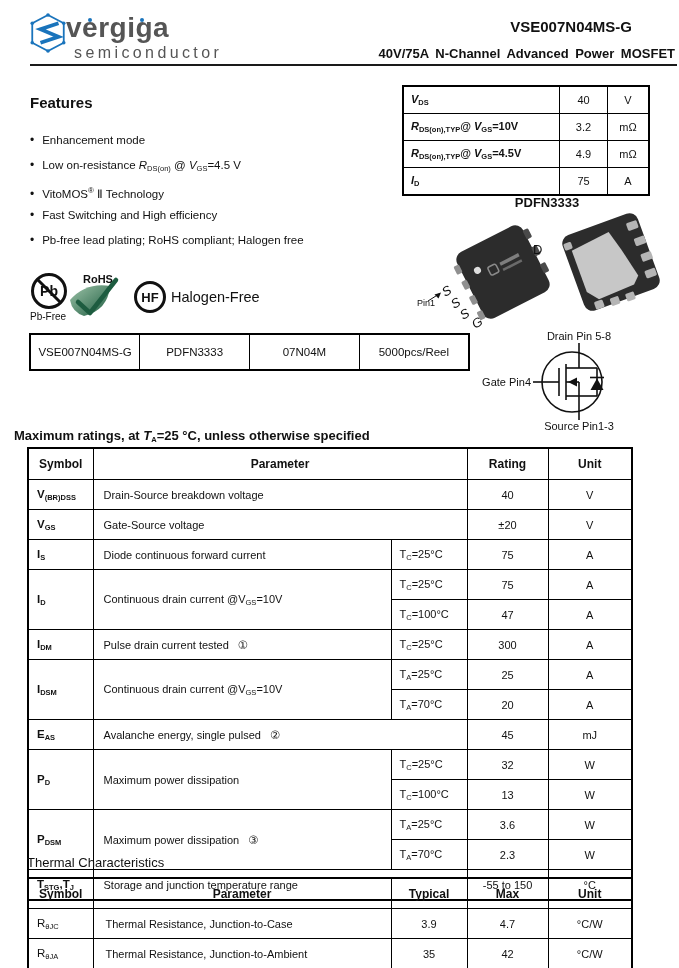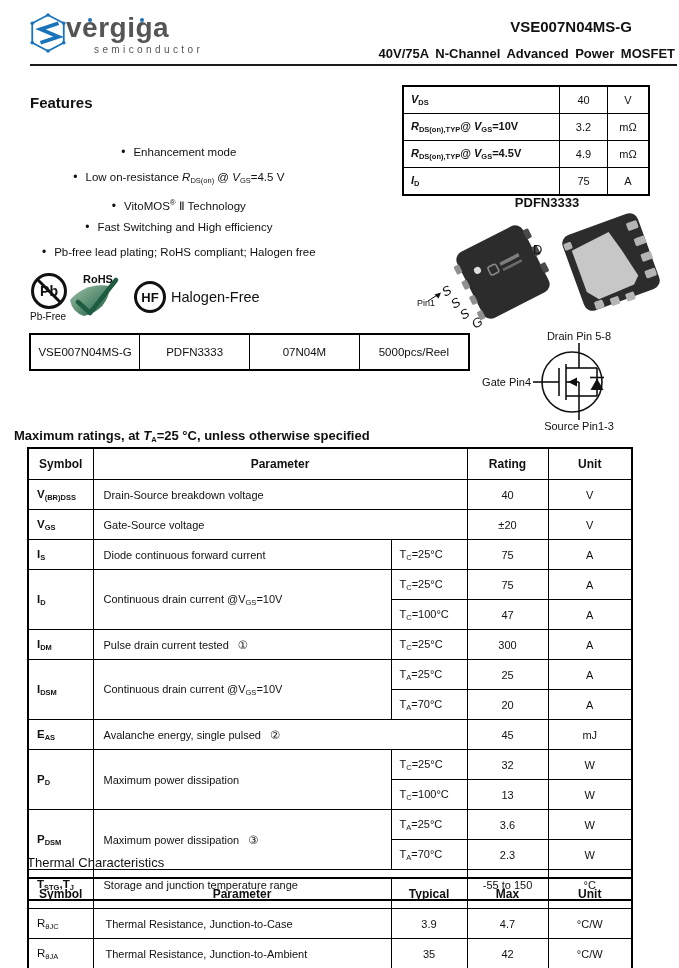--- a/index.html
+++ b/index.html
@@ -6,28 +6,28 @@
   .page{position:relative;width:679px;height:968px;background:#ffffff;
         font-family:"Liberation Sans", sans-serif;color:#111;overflow:hidden;}
 
   
   .logo{position:absolute;left:30px;top:10px;width:200px;height:52px;text-align:right;}
   .logo-icon{position:absolute;left:0;top:2px;}
   .brand{position:absolute;left:36px;top:2px;font-size:28px;font-weight:bold;color:#555;letter-spacing:.5px;}
   .bdot{position:absolute;width:4px;height:4px;border-radius:50%;background:#1a74bc;}
   .bdot1{left:58px;top:8px;}
   .bdot2{left:110px;top:8px;}
-  .tagline{position:absolute;left:44px;top:34px;font-size:10px;color:#555;letter-spacing:3.4px;margin-left:20px;}
+  .tagline{position:absolute;left:44px;top:34px;font-size:16px;color:#555;letter-spacing:3.4px;}
   .doc-title{position:absolute;right:47px;top:18px;font-size:15px;font-weight:bold;}
   .doc-subtitle{position:absolute;right:4px;top:46px;font-size:13px;font-weight:bold;word-spacing:3px;}
   .header-rule{position:absolute;left:30px;top:64px;width:647px;height:2px;background:#1a1a1a;}
 
   
   .features-heading{position:absolute;left:30px;top:94px;font-size:15px;font-weight:bold;}
-  .features-list{position:absolute;left:30px;top:128px;margin:12px;padding:0;list-style:none;font-size:11.5px;text-align:center;}
+  .features-list{position:absolute;left:30px;top:128px;margin:0;padding:0;list-style:none;font-size:11.5px;}
   .features-list li{height:25px;line-height:25px;white-space:nowrap;}
   .features-list li::before{content:"•";margin-right:8px;font-size:12px;}
   .it{font-style:italic;}
   sub.sb{font-size:7.5px;vertical-align:-2px;}
   sup.sp{font-size:8px;vertical-align:5px;}
 
   
   table{border-collapse:collapse;table-layout:fixed;}
   td,th{border:1px solid #000;overflow:hidden;white-space:nowrap;}
 

